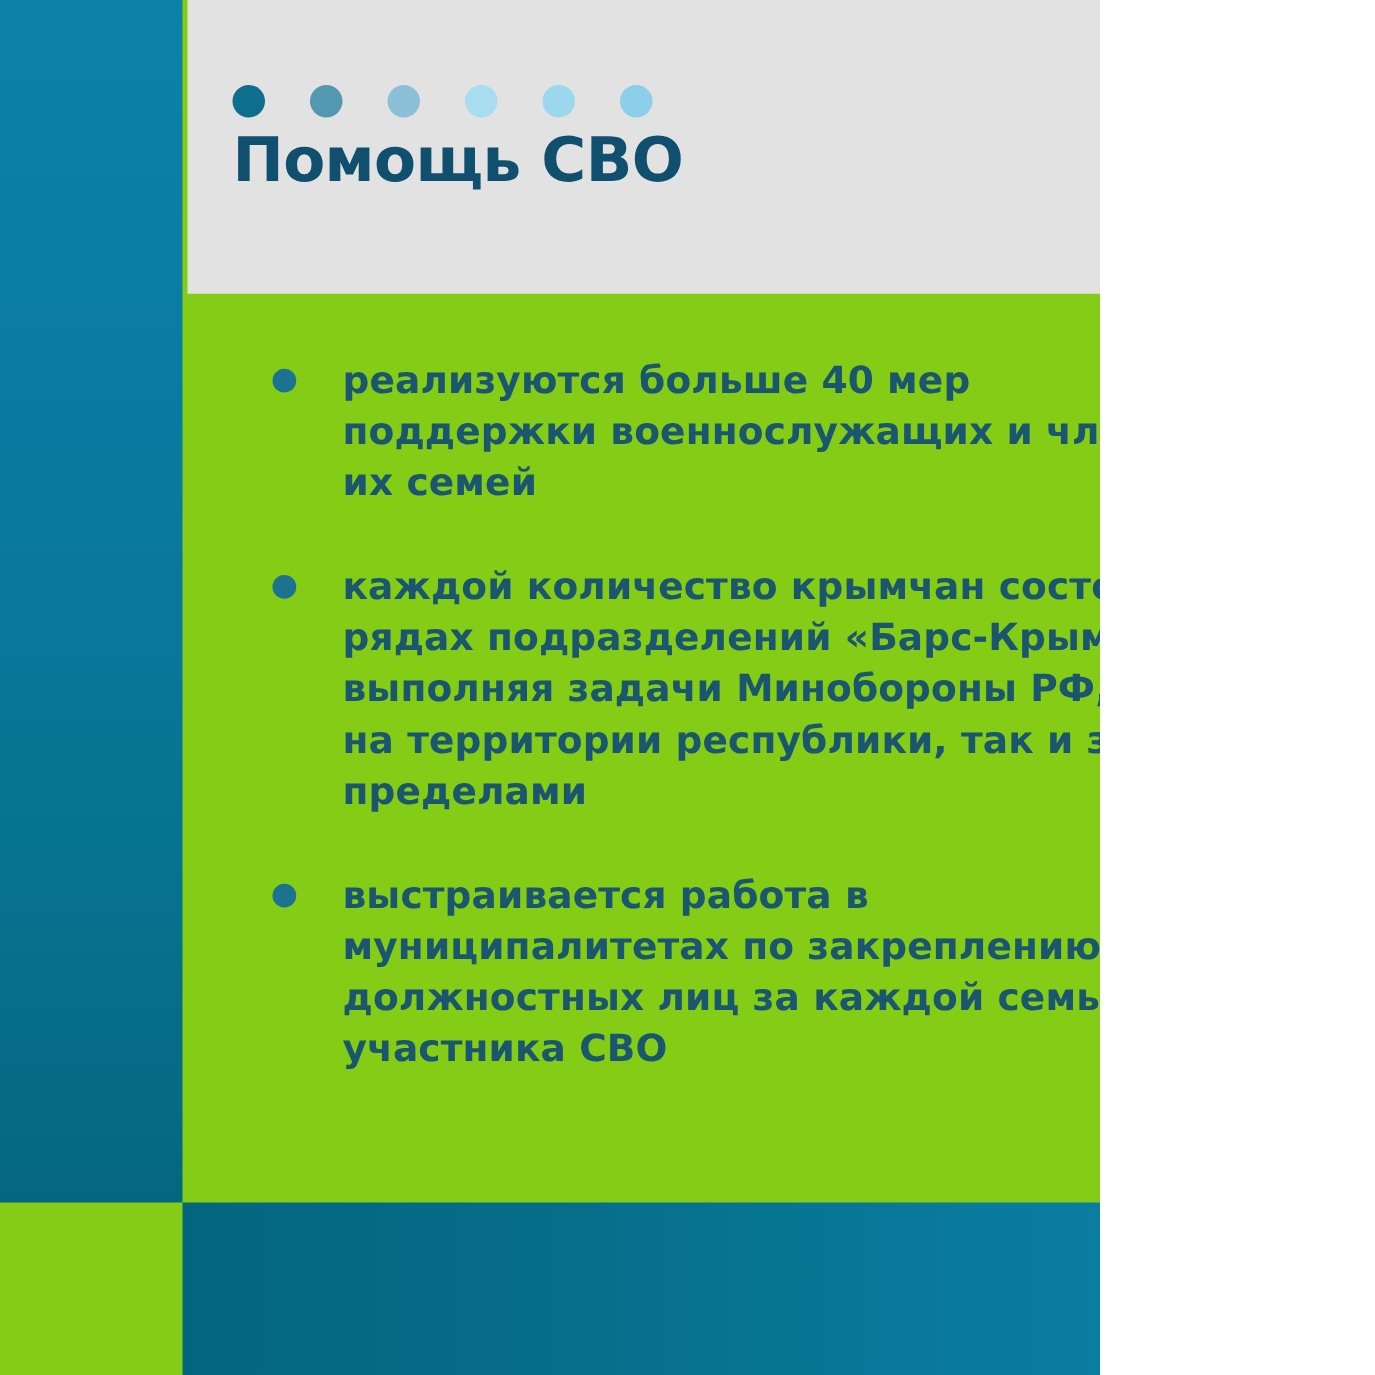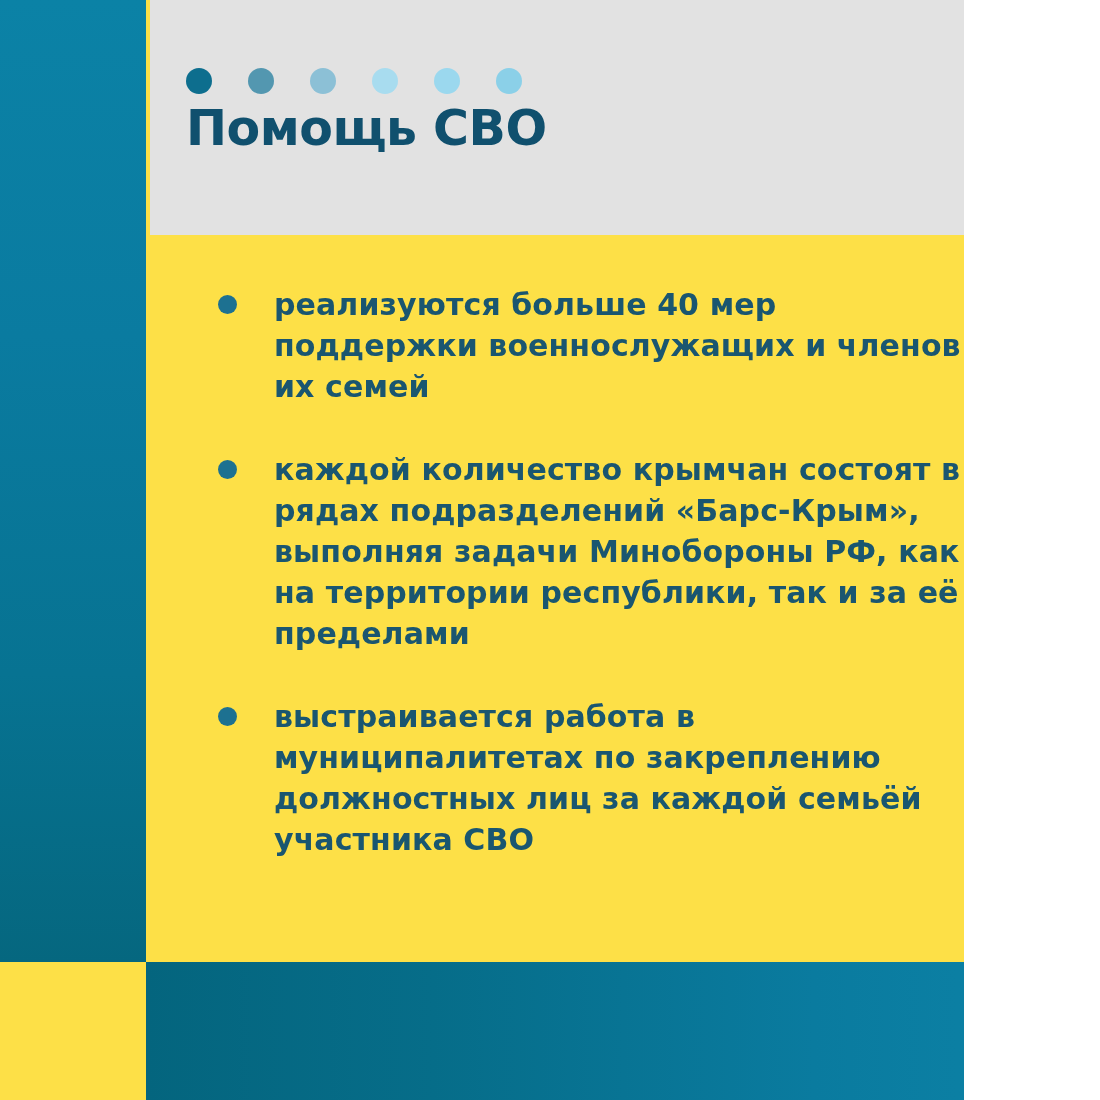--- a/index.html
+++ b/index.html
@@ -9,23 +9,23 @@
   body {
     width: 1100px;
     height: 1100px;
     background: #ffffff;
     font-family: "DejaVu Sans", "Liberation Sans", sans-serif;
     overflow: hidden;
   }
 
   #slide {
     position: relative;
-    width: 964px;
+    width: 880px;
     height: 1100px;
-    background: #fde047;
+    background: #84cc16;
     overflow: hidden;
   }
 
   
   #left-band {
     position: absolute;
     left: 0;
     top: 0;
     width: 146px;
     height: 962px;

